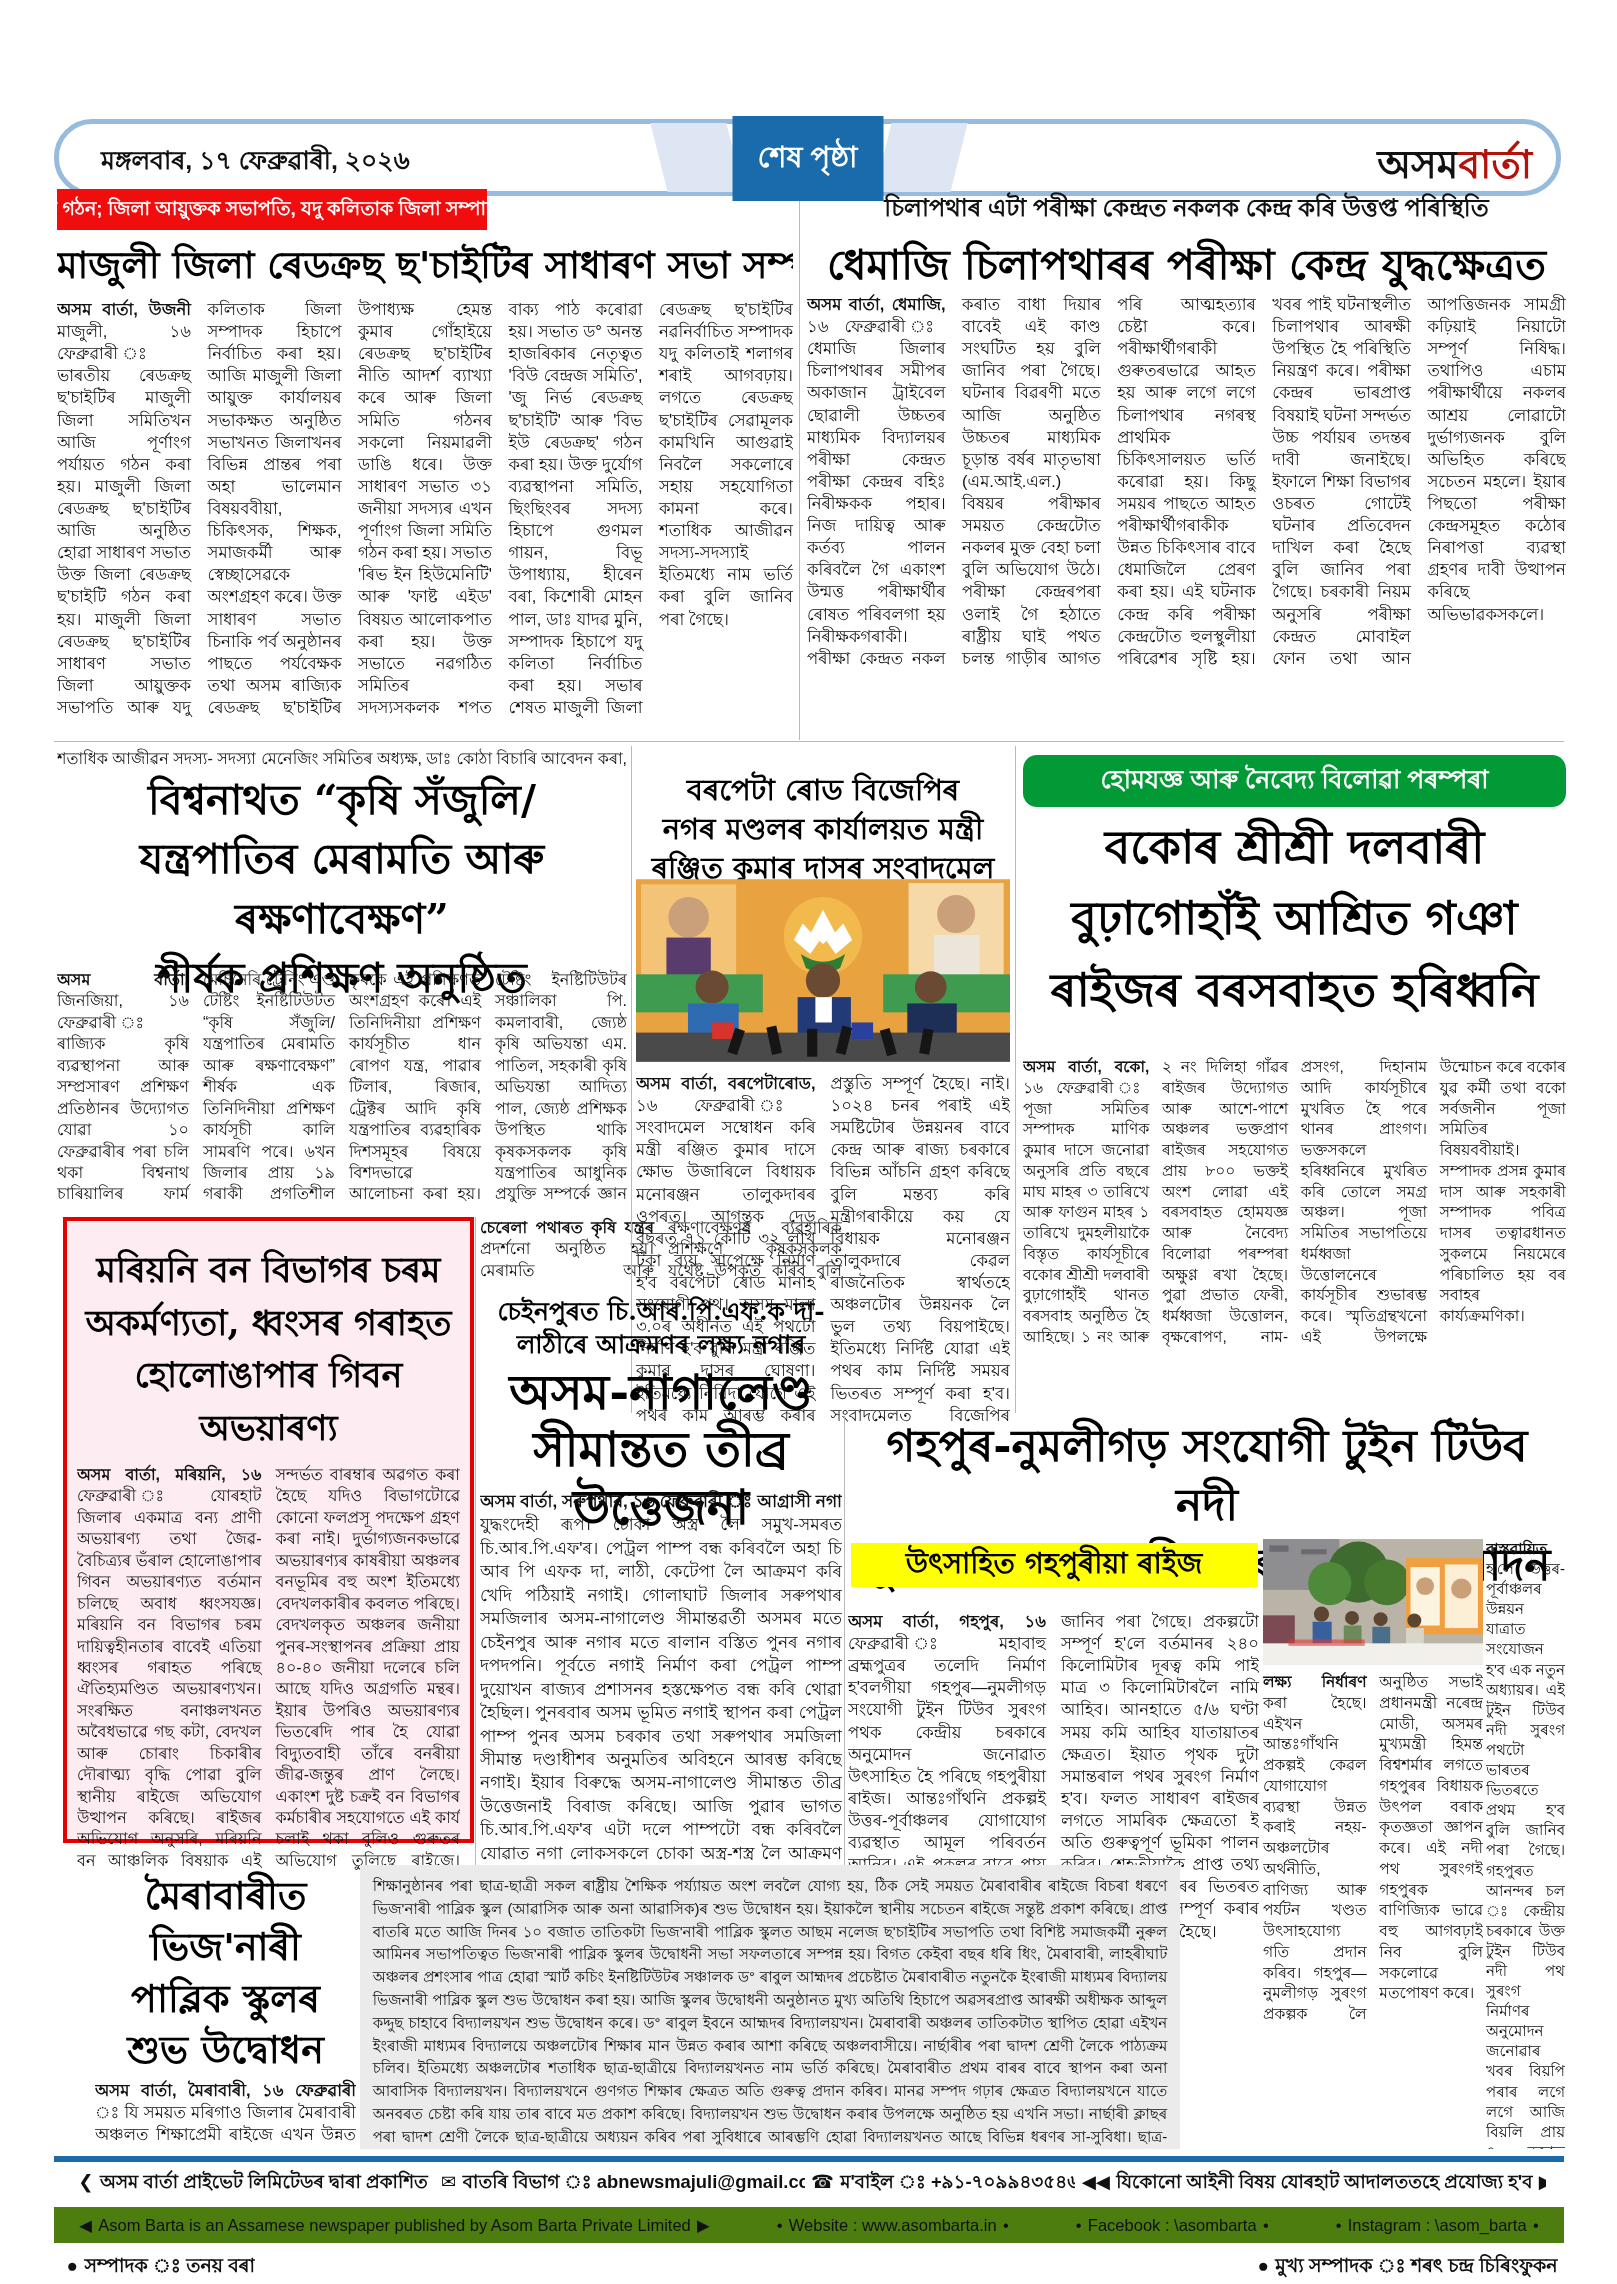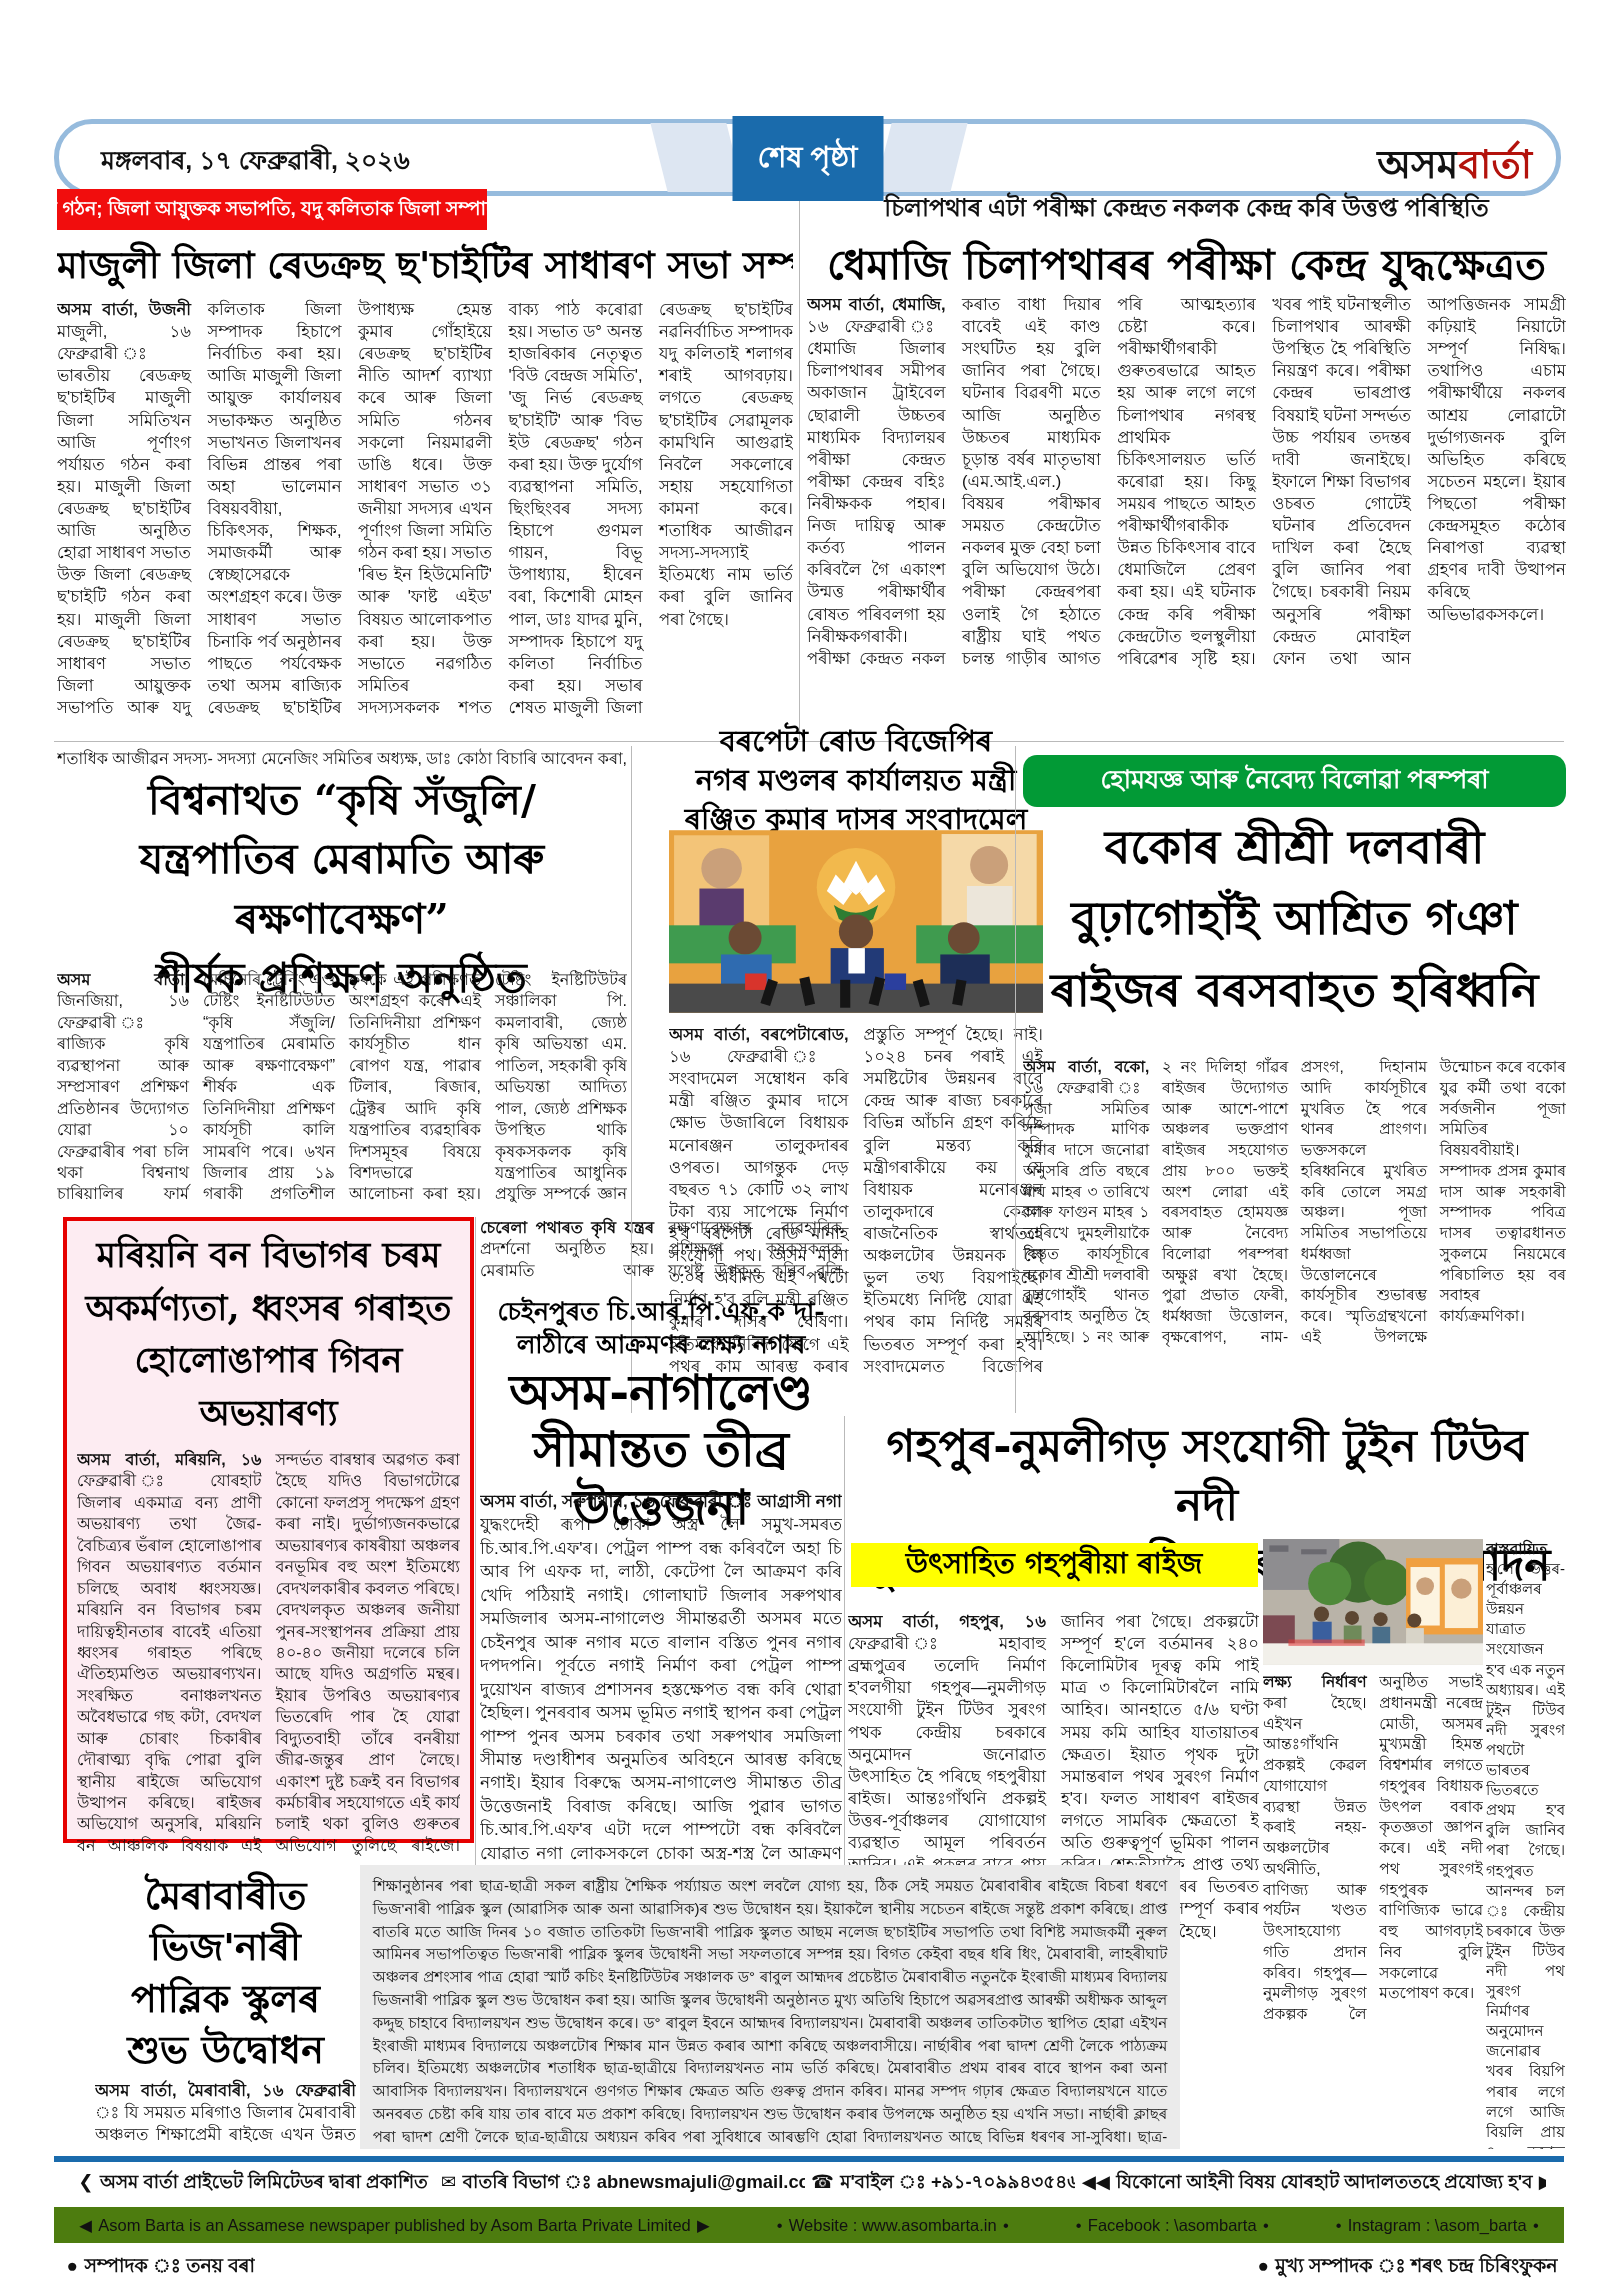--- a/index.html
+++ b/index.html
@@ -22,21 +22,21 @@
   .masthead .red{color:#b3120c;text-align:center;}
 
   
   .kicker-red{width:430px;height:41px;background:#f10d0d;color:#fff;font-size:19px;font-weight:bold;display:flex;align-items:center;justify-content:center;overflow:hidden;white-space:nowrap;}
   .kicker-plain{font-size:24px;font-weight:bold;text-align:center;white-space:nowrap;overflow:hidden;}
   .kicker-green{height:52px;background:#029a36;color:#fff;font-size:25px;font-weight:bold;display:flex;align-items:center;justify-content:center;overflow:hidden;white-space:nowrap;border-radius:14px;}
   .kicker-yellow{background:#ffff00;color:#000;font-size:28.6px;display:flex;align-items:center;justify-content:center;overflow:hidden;white-space:nowrap;font-family:"DejaVu Serif","Liberation Serif",serif;font-weight:bold;}
 
   .tail-row{display:flex;justify-content:space-between;font-size:16px;overflow:hidden;height:25px;}
 
-  .pink-box{border:4.4px solid #e60000;background:#fdecf2;box-sizing:border-box;padding:8px 10px;}
+  .pink-box{border:4.4px solid #e60000;background:#fdecf2;box-sizing:border-box;padding:23px 10px;}
   .gray-block{background:#ebebeb;box-sizing:border-box;padding:10px 12.7px;font-size:15px;line-height:1.52;text-align:justify;overflow:hidden;}
 
   
   .bar-blue{background:#1a6bac;}
   .contact-row{display:flex;align-items:center;justify-content:space-between;font-size:18.4px;font-weight:bold;padding:0 18px;box-sizing:border-box;}
   .bar-peach{background:#4d7c0f;display:flex;align-items:center;justify-content:space-between;font-size:16.5px;padding:8px 19px;box-sizing:border-box;}
   .editors-row{display:flex;justify-content:space-between;font-size:19px;font-weight:bold;padding:0 6.3px;box-sizing:border-box;}
   .seg{white-space:nowrap;overflow:hidden;}
   .icon{display:inline-block;margin:0 6.3px;}
 </style>
@@ -89,21 +89,21 @@
   <div class="hl" style="font-size:35px;text-align:center;line-height:1.5;">
     <div>মৰিয়নি বন বিভাগৰ চৰম</div>
     <div>অকৰ্মণ্যতা, ধ্বংসৰ গৰাহত</div>
     <div>হোলোঙাপাৰ গিবন অভয়াৰণ্য</div>
   </div>
   <div class="body-txt" style="margin-top:10px;height:419px;column-count:2;column-gap:14px;font-size:16px;">অসম বাৰ্তা, মৰিয়নি, ১৬ ফেব্ৰুৱাৰী ঃ যোৰহাট জিলাৰ একমাত্ৰ বন্য প্ৰাণী অভয়াৰণ্য তথা জৈৱ-বৈচিত্ৰ্যৰ ভঁৰাল হোলোঙাপাৰ গিবন অভয়াৰণ্যত বৰ্তমান চলিছে অবাধ ধ্বংসযজ্ঞ। মৰিয়নি বন বিভাগৰ চৰম দায়িত্বহীনতাৰ বাবেই এতিয়া ধ্বংসৰ গৰাহত পৰিছে ঐতিহ্যমণ্ডিত অভয়াৰণ্যখন। সংৰক্ষিত বনাঞ্চলখনত অবৈধভাৱে গছ কটা, বেদখল আৰু চোৰাং চিকাৰীৰ দৌৰাত্ম্য বৃদ্ধি পোৱা বুলি স্থানীয় ৰাইজে অভিযোগ উত্থাপন কৰিছে। ৰাইজৰ অভিযোগ অনুসৰি, মৰিয়নি বন আঞ্চলিক বিষয়াক এই সন্দৰ্ভত বাৰম্বাৰ অৱগত কৰা হৈছে যদিও বিভাগটোৱে কোনো ফলপ্ৰসূ পদক্ষেপ গ্ৰহণ কৰা নাই। দুৰ্ভাগ্যজনকভাৱে অভয়াৰণ্যৰ কাষৰীয়া অঞ্চলৰ বনভূমিৰ বহু অংশ ইতিমধ্যে বেদখলকাৰীৰ কবলত পৰিছে। বেদখলকৃত অঞ্চলৰ জনীয়া পুনৰ-সংস্থাপনৰ প্ৰক্ৰিয়া প্ৰায় ৪০-৪০ জনীয়া দলেৰে চলি আছে যদিও অগ্ৰগতি মন্থৰ। ইয়াৰ উপৰিও অভয়াৰণ্যৰ ভিতৰেদি পাৰ হৈ যোৱা বিদ্যুতবাহী তাঁৰে বনৰীয়া জীৱ-জন্তুৰ প্ৰাণ লৈছে। একাংশ দুষ্ট চক্ৰই বন বিভাগৰ কৰ্মচাৰীৰ সহযোগতে এই কাৰ্য চলাই থকা বুলিও গুৰুতৰ অভিযোগ তুলিছে ৰাইজে। অনতিপলমে অভয়াৰণ্যখন সুৰক্ষিত কৰিবলৈ চৰকাৰৰ দৃষ্টি আকৰ্ষণ কৰিছে সচেতন ৰাইজে। ফলত বনাঞ্চলৰ ভিতৰত খাদ্যৰ অভাৱত বনৰীয়া জন্তুৱে জনবসতিপূৰ্ণ এলেকাত প্ৰৱেশ কৰাৰ ঘটনাও সংঘটিত হৈছে। আনফালে স্থানীয় পৰিৱেশপ্ৰেমী সংগঠনসমূহেও ইয়াৰ প্ৰতিবাদ সাব্যস্ত কৰিছে।</div>
 </div>
 
 <div class="abs vrule" style="left:631px;top:746px;height:667px;"></div>
 
-<div class="abs" style="left:636px;top:722px;width:374px;height:669px;margin-left:33px;">
+<div class="abs" style="left:636px;top:771px;width:374px;height:669px;">
   <div class="hl" style="font-size:29px;text-align:center;line-height:1.35;">
     <div>বৰপেটা ৰোড বিজেপিৰ</div>
     <div>নগৰ মণ্ডলৰ কাৰ্যালয়ত মন্ত্ৰী</div>
     <div>ৰঞ্জিত কুমাৰ দাসৰ সংবাদমেল</div>
   </div>
   <svg class="abs" style="left:0;top:108px;" width="374" height="183" viewBox="0 0 590 288">
     <rect x="0" y="0" width="590" height="288" fill="#e8a23f"></rect>
     <rect x="8" y="8" width="150" height="170" fill="#f3c478"></rect>
     <circle cx="83" cy="60" r="32" fill="#caa07a"></circle>
     <rect x="48" y="92" width="70" height="86" fill="#5a3b6e"></rect>

